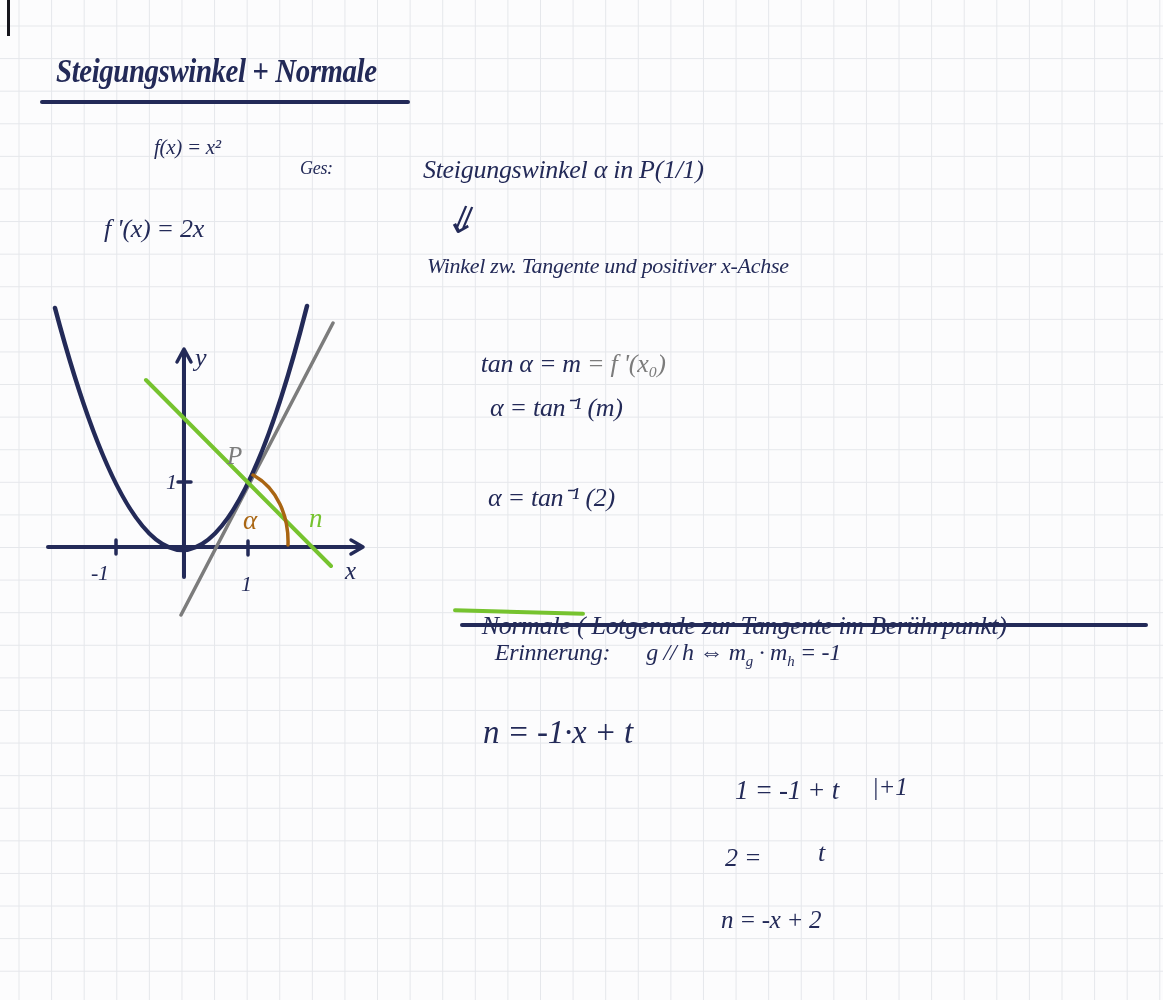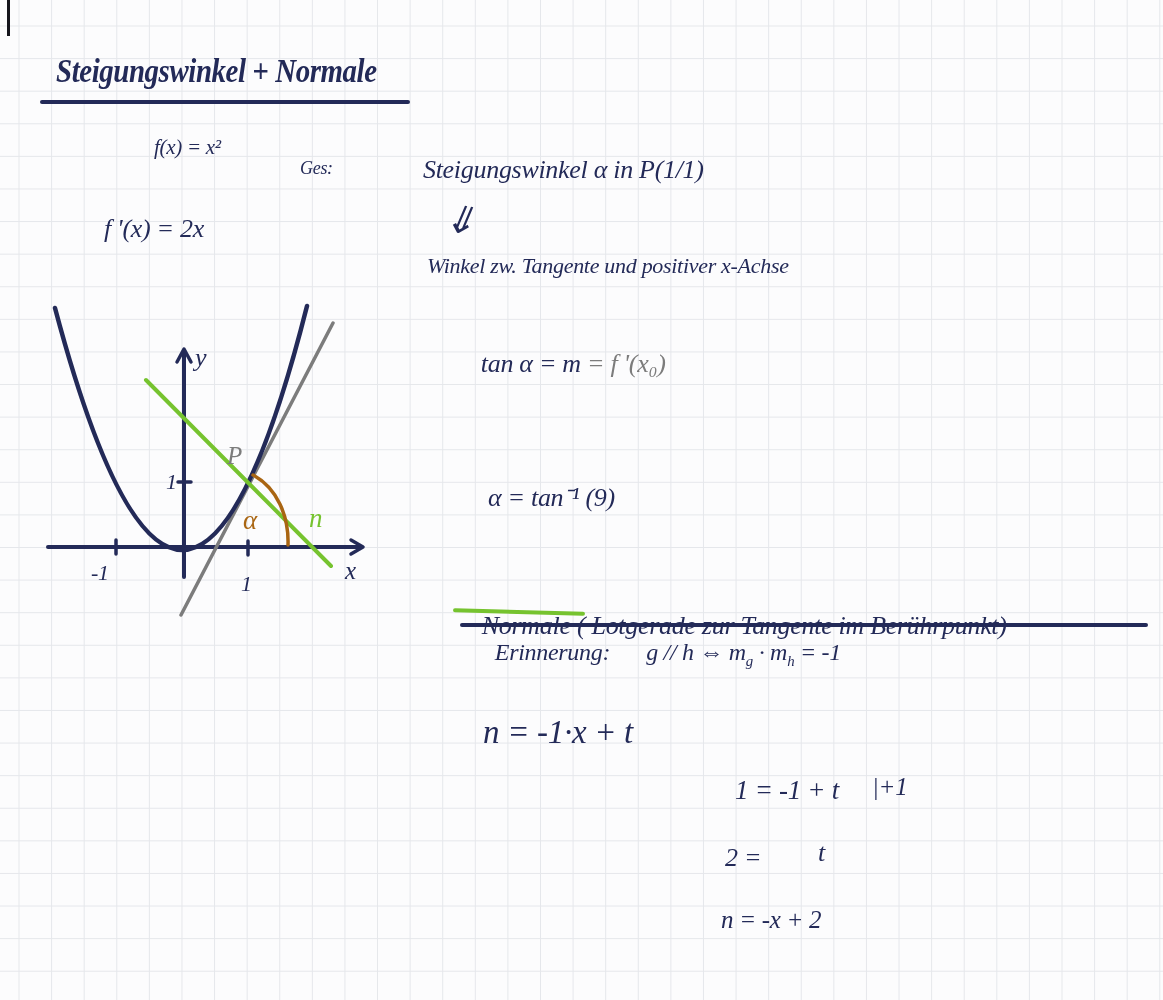--- a/index.html
+++ b/index.html
@@ -40,21 +40,22 @@
   <div class="hw" style="left:104px; top:214px; font-size:26px;">f '(x) = 2x</div>
 
   <div class="hw" style="left:300px; top:158px; font-size:18px;">Ges:</div>
   <div class="hw" style="left:390px; top:155px; font-size:26px;margin-left:33px;">Steigungswinkel α in P(1/1)</div>
   <div class="hw" style="left:444px; top:198px; font-size:38px; transform:rotate(9deg);">⇓</div>
   <div class="hw" style="left:456px; top:319px; font-size:26px;">
     <span>tan α = m</span><span class="gray"> = f '(x₀)</span>
   </div>
 
   <div class="hw" style="left:427px; top:253px; font-size:22px;">Winkel zw. Tangente und positiver x-Achse</div>
-  <div class="hw" style="left:488px; top:478px; font-size:26px;">α = tan⁻¹ (9)</div>
+  <div class="hw" style="left:490px; top:388px; font-size:26px;">α = tan⁻¹ (m)</div>
+  <div class="hw" style="left:488px; top:478px; font-size:26px;">α = tan⁻¹ (2)</div>
 
   <svg id="figure-svg" width="350" height="330" viewBox="0 0 350 330" fill="none">
 
     <path d="M 18,252 L 331,252" stroke="#232a58" stroke-width="4" stroke-linecap="round"></path>
     <path d="M 321,245 L 333,252 L 321,259" stroke="#232a58" stroke-width="3.5" stroke-linecap="round" stroke-linejoin="round"></path>
     <path d="M 154,57 L 154,282" stroke="#232a58" stroke-width="4" stroke-linecap="round"></path>
     <path d="M 147,67 L 154,54 L 161,67" stroke="#232a58" stroke-width="3.5" stroke-linecap="round" stroke-linejoin="round"></path>
 
     <path d="M 86,245 L 86,259" stroke="#232a58" stroke-width="3.5" stroke-linecap="round"></path>
     <path d="M 218,246 L 218,260" stroke="#232a58" stroke-width="3.5" stroke-linecap="round"></path>

